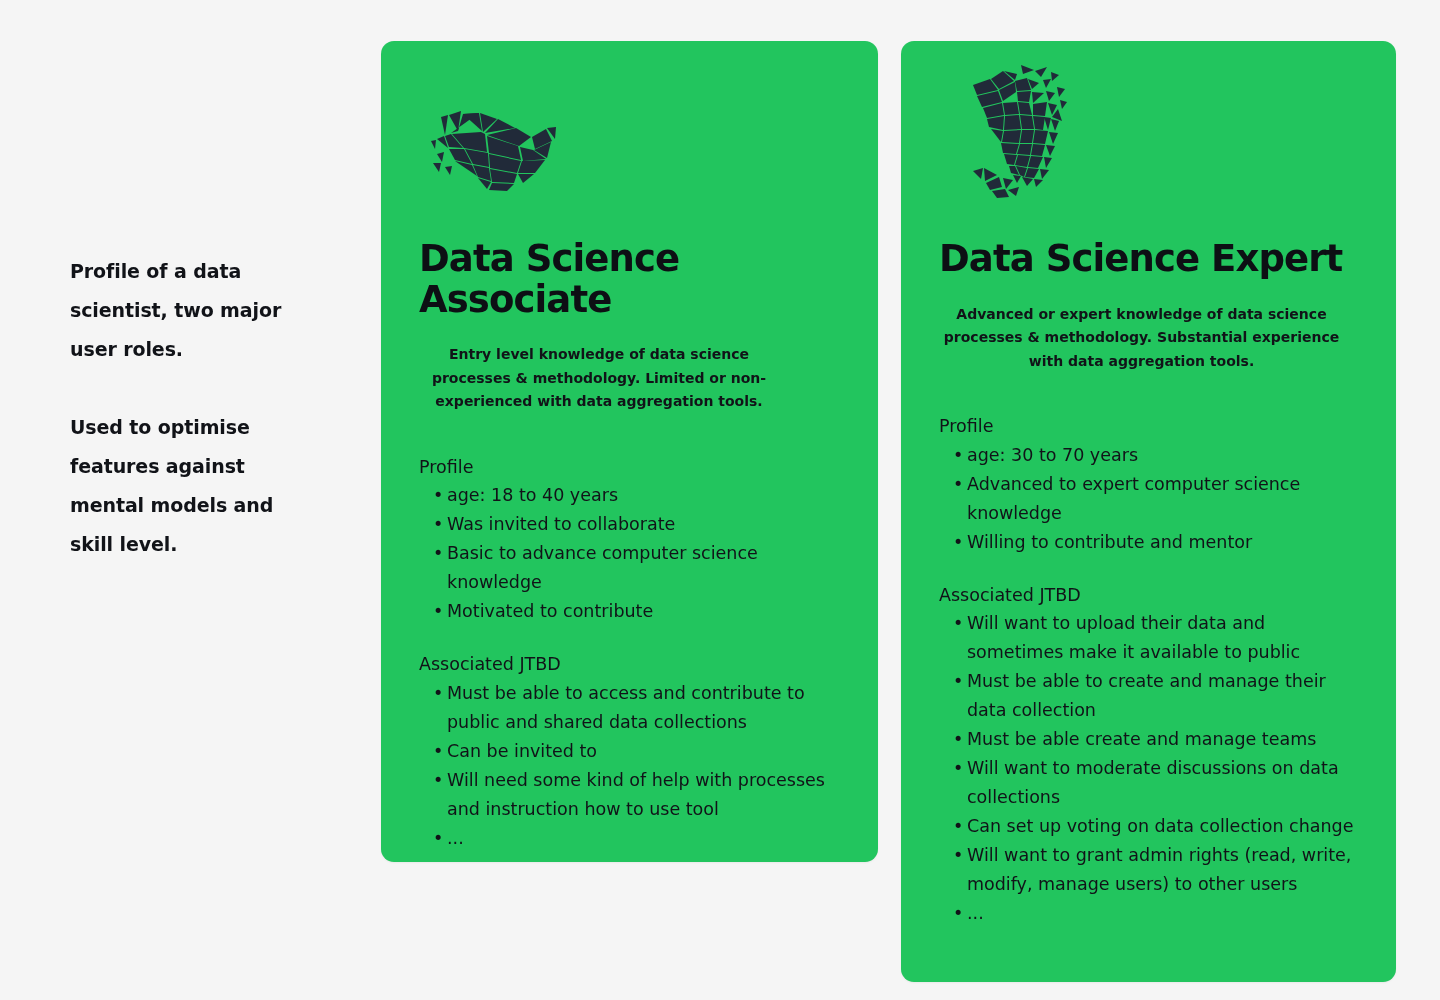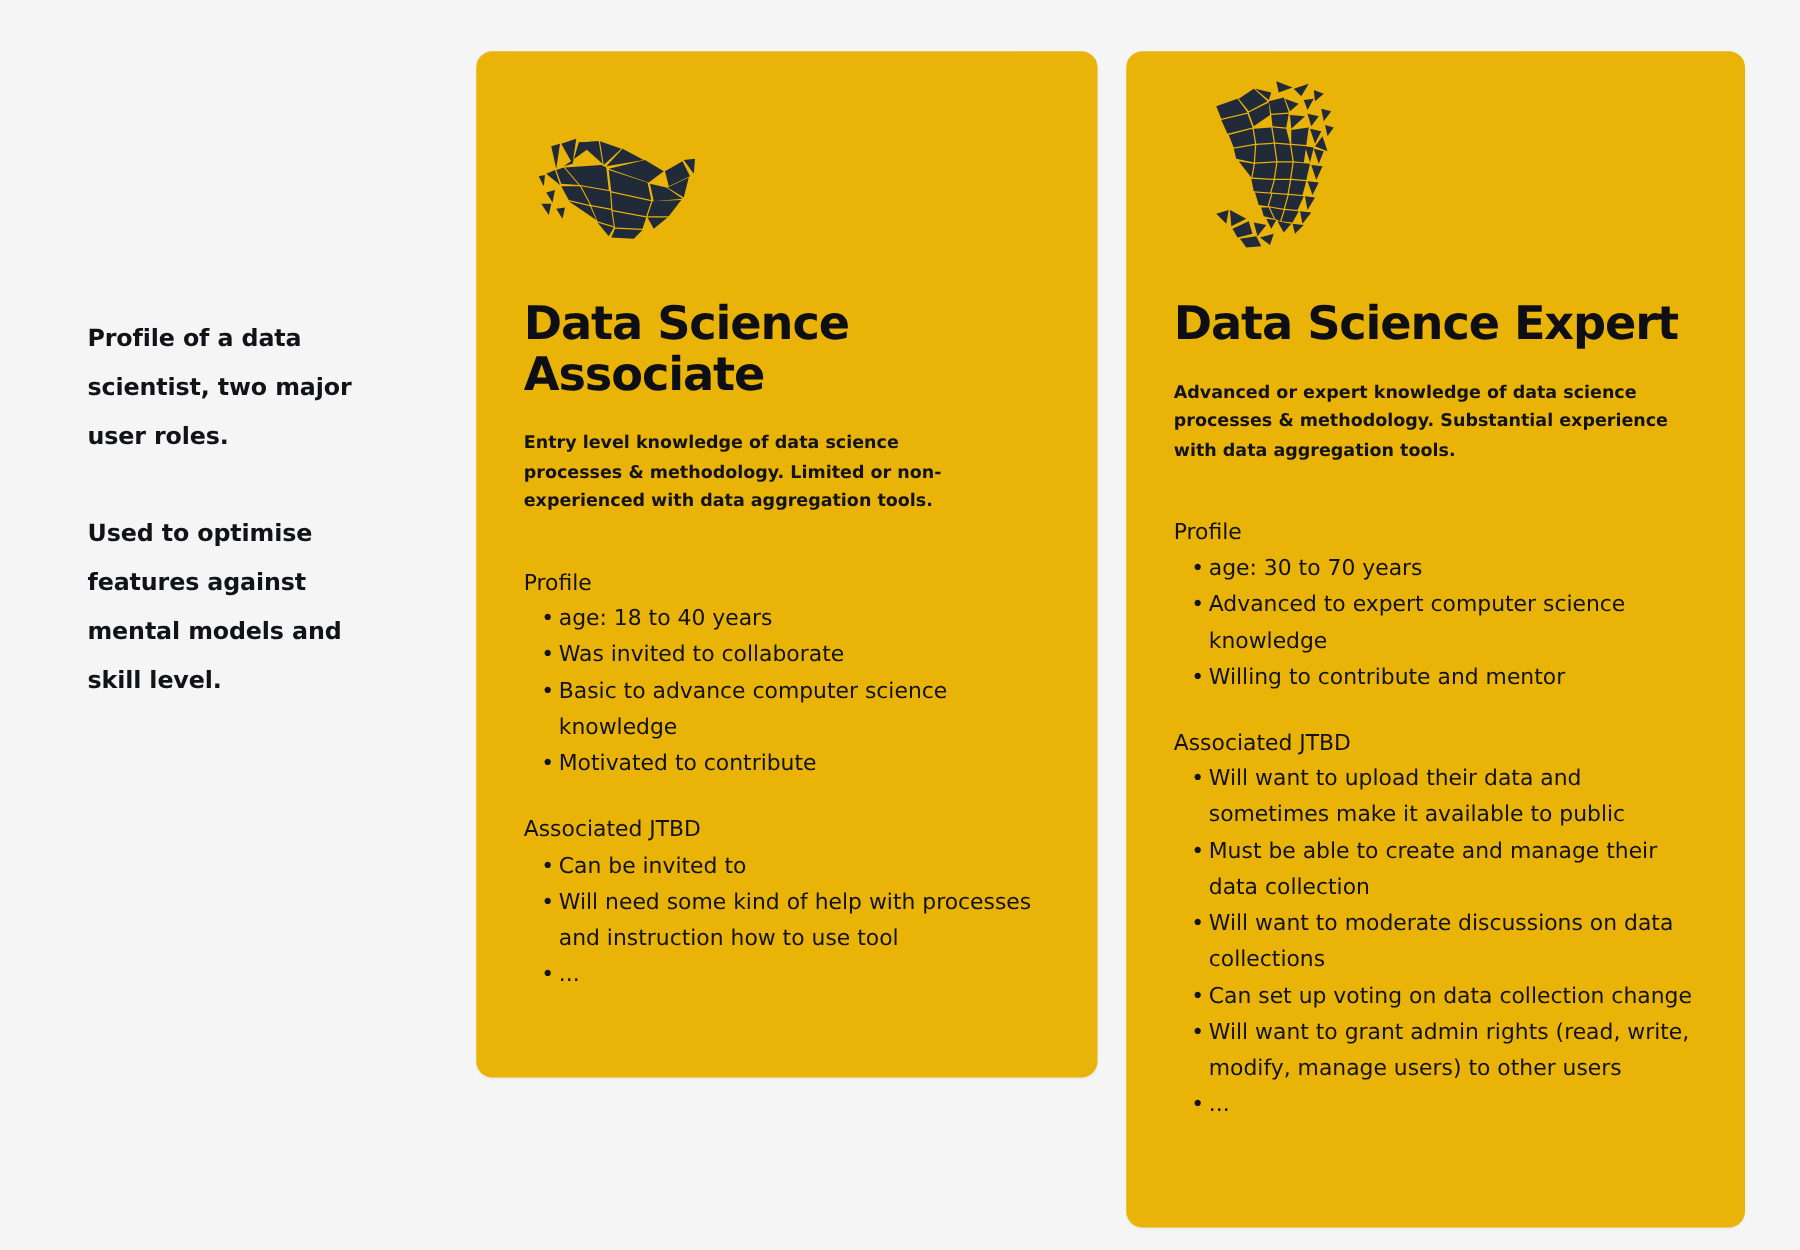--- a/index.html
+++ b/index.html
@@ -36,21 +36,21 @@
     color: #111318;
     margin: 0;
   }
   .intro-para + .intro-para {
     margin-top: 39px;
   }
 
   
   .card {
     position: absolute;
-    background: #eab308;
+    background: #22c55e;
     border-radius: 13px;
     box-shadow: 0 1px 2px rgba(17,19,24,0.05);
   }
   .card-associate {
     left: 381px;
     top: 41px;
     width: 497px;
     height: 821px;
   }
   .card-expert {
@@ -87,20 +87,21 @@
   .card-associate .card-title { margin-top: 28px; }
   .card-expert .card-title { margin-top: 28px; }
 
   .card-summary {
     font-size: 14px;
     font-weight: bold;
     line-height: 23.4px;
     margin: 23px 0 0 0;
     color: #111318;
     max-width: 360px;
+    text-align: center;
   }
   .card-expert .card-summary { max-width: 405px; }
 
   .section {
     margin-top: 42px;
   }
   .section + .section {
     margin-top: 27px;
   }
   .section-label {
@@ -191,20 +192,21 @@
           <li>age: 18 to 40 years</li>
           <li>Was invited to collaborate</li>
           <li>Basic to advance computer science knowledge</li>
           <li>Motivated to contribute</li>
         </ul>
       </div>
 
       <div class="section">
         <div class="section-label">Associated JTBD</div>
         <ul class="bullets">
+          <li>Must be able to access and contribute to public and shared data collections</li>
           <li>Can be invited to</li>
           <li>Will need some kind of help with processes and instruction how to use tool</li>
           <li>...</li>
         </ul>
       </div>
     </div>
   </div>
 
   <div class="card card-expert">
     <div class="illus illus-expert">
@@ -278,20 +280,21 @@
           <li>Advanced to expert computer science knowledge</li>
           <li>Willing to contribute and mentor</li>
         </ul>
       </div>
 
       <div class="section">
         <div class="section-label">Associated JTBD</div>
         <ul class="bullets">
           <li>Will want to upload their data and sometimes make it available to public</li>
           <li>Must be able to create and manage their data collection</li>
+          <li>Must be able create and manage teams</li>
           <li>Will want to moderate discussions on data collections</li>
           <li>Can set up voting on data collection change</li>
           <li>Will want to grant admin rights (read, write, modify, manage users) to other users</li>
           <li>...</li>
         </ul>
       </div>
     </div>
   </div>
 
 </div>

